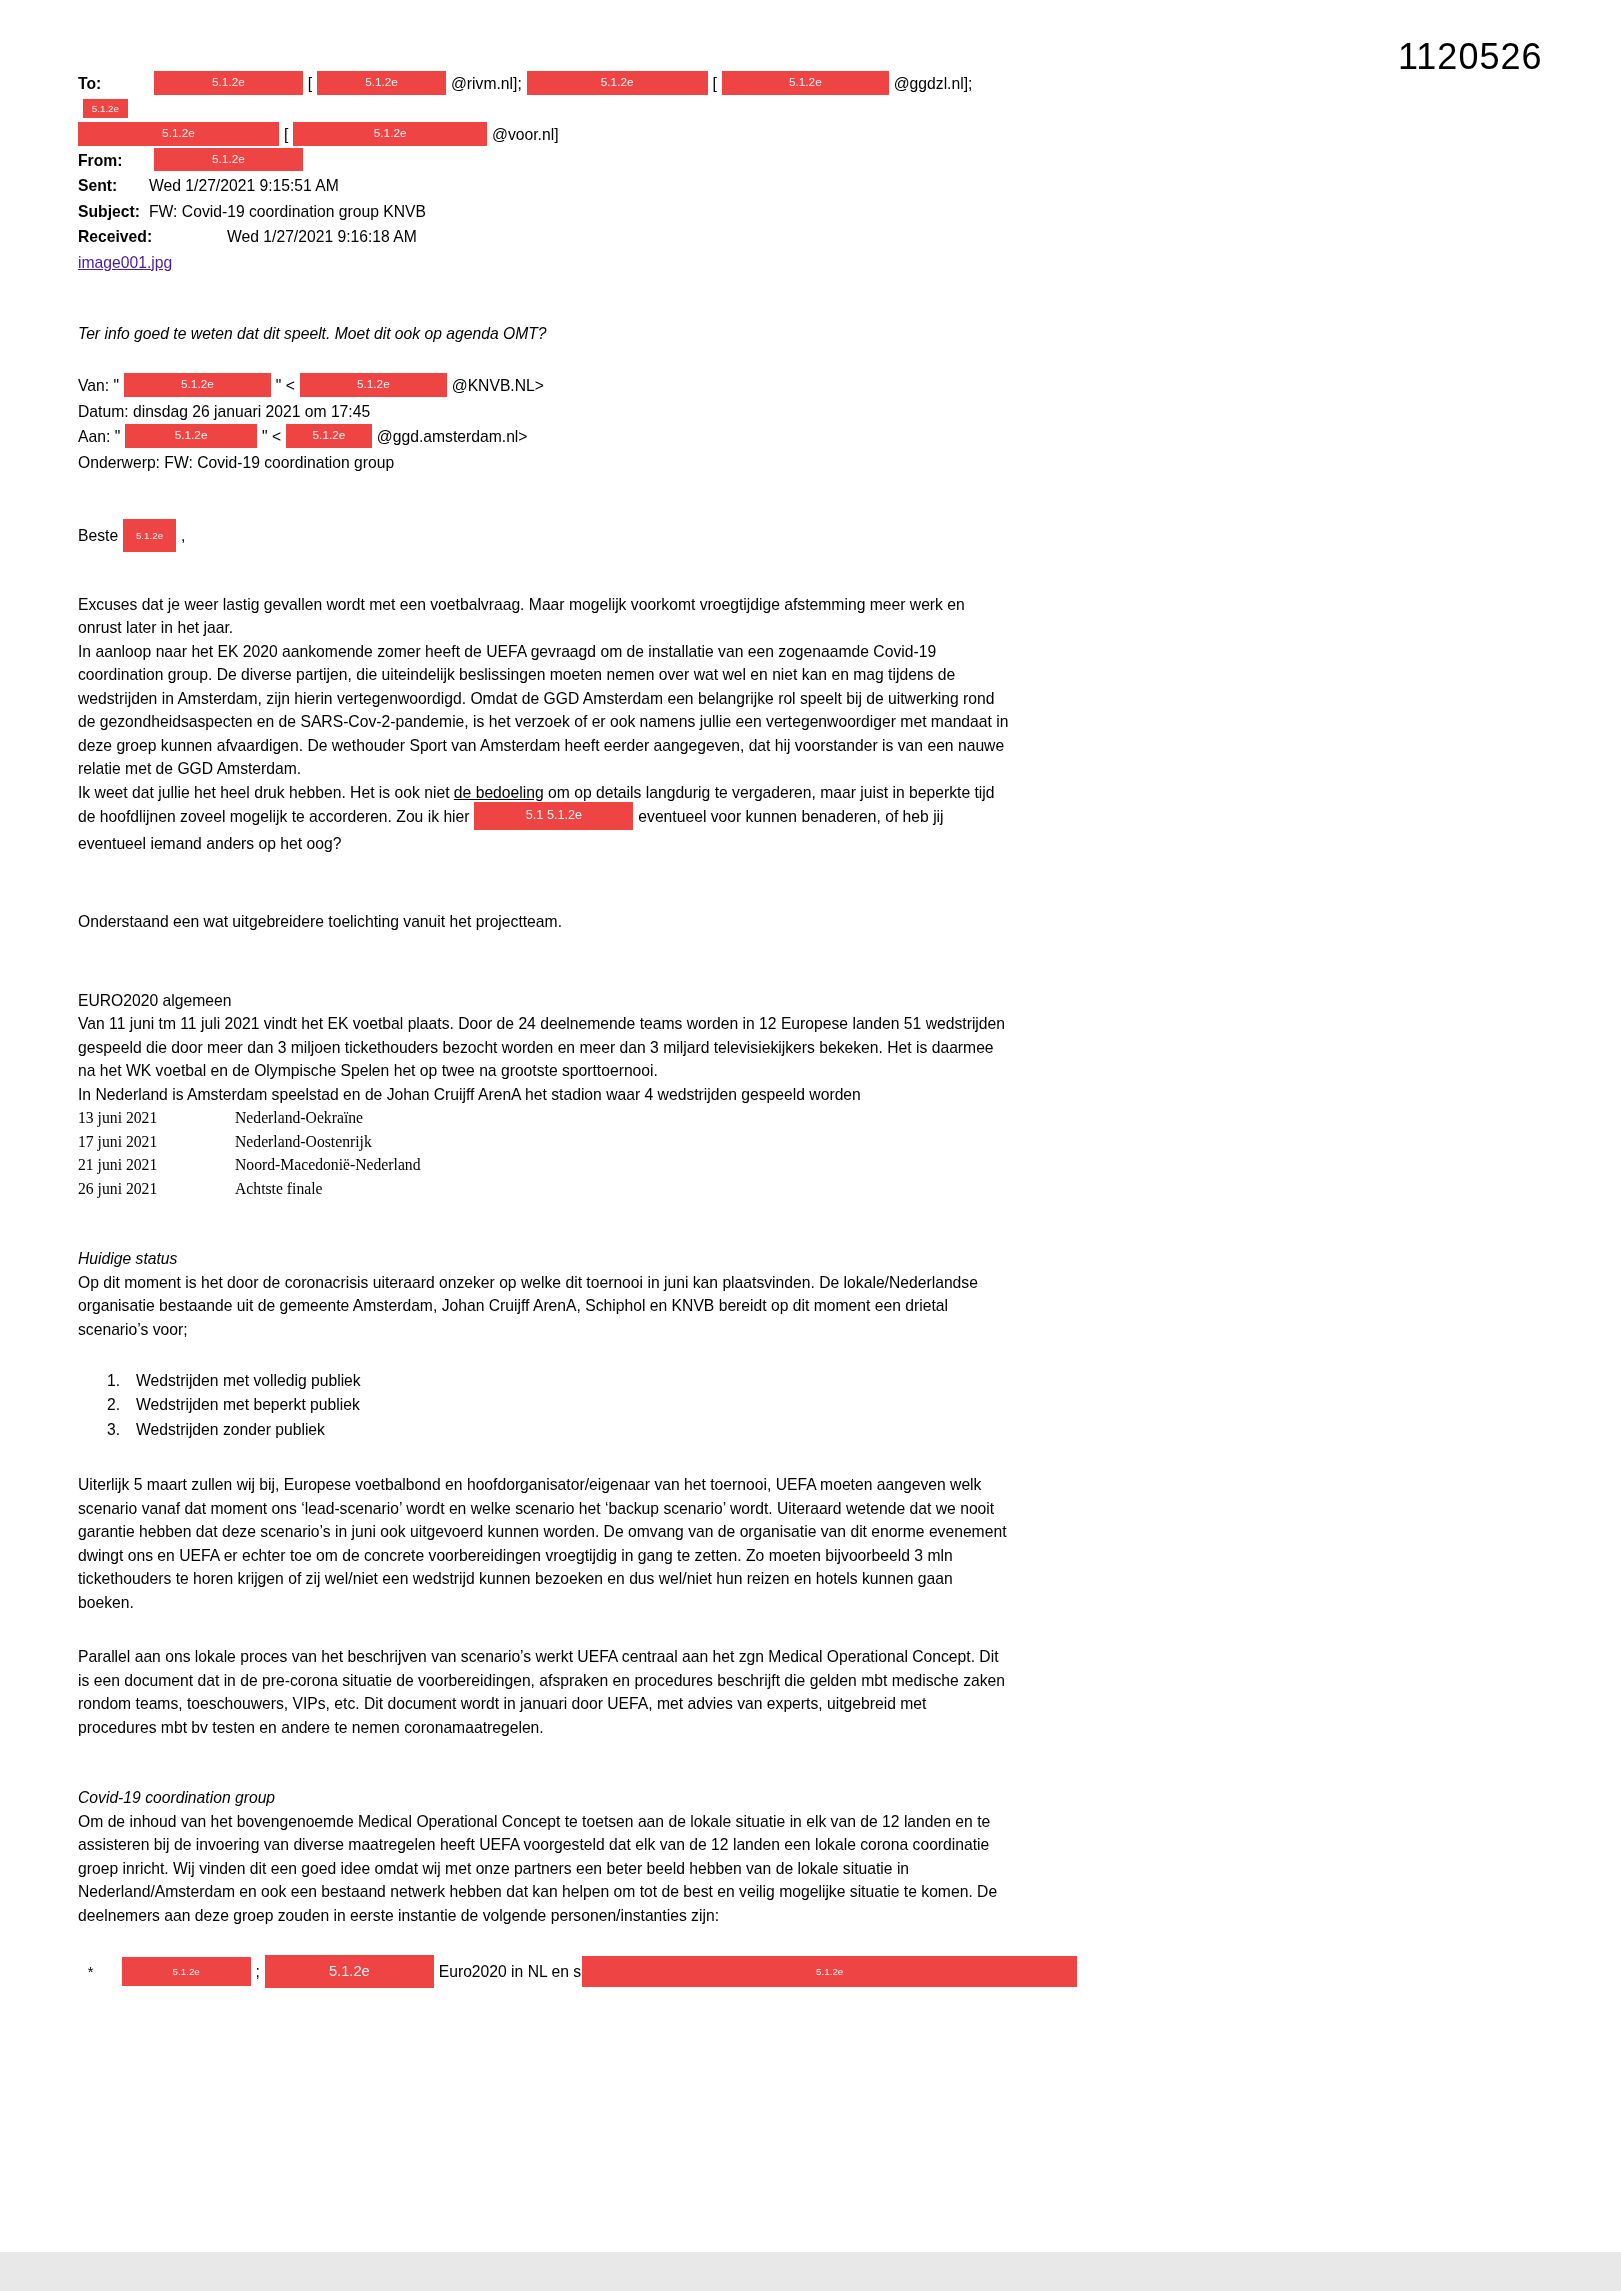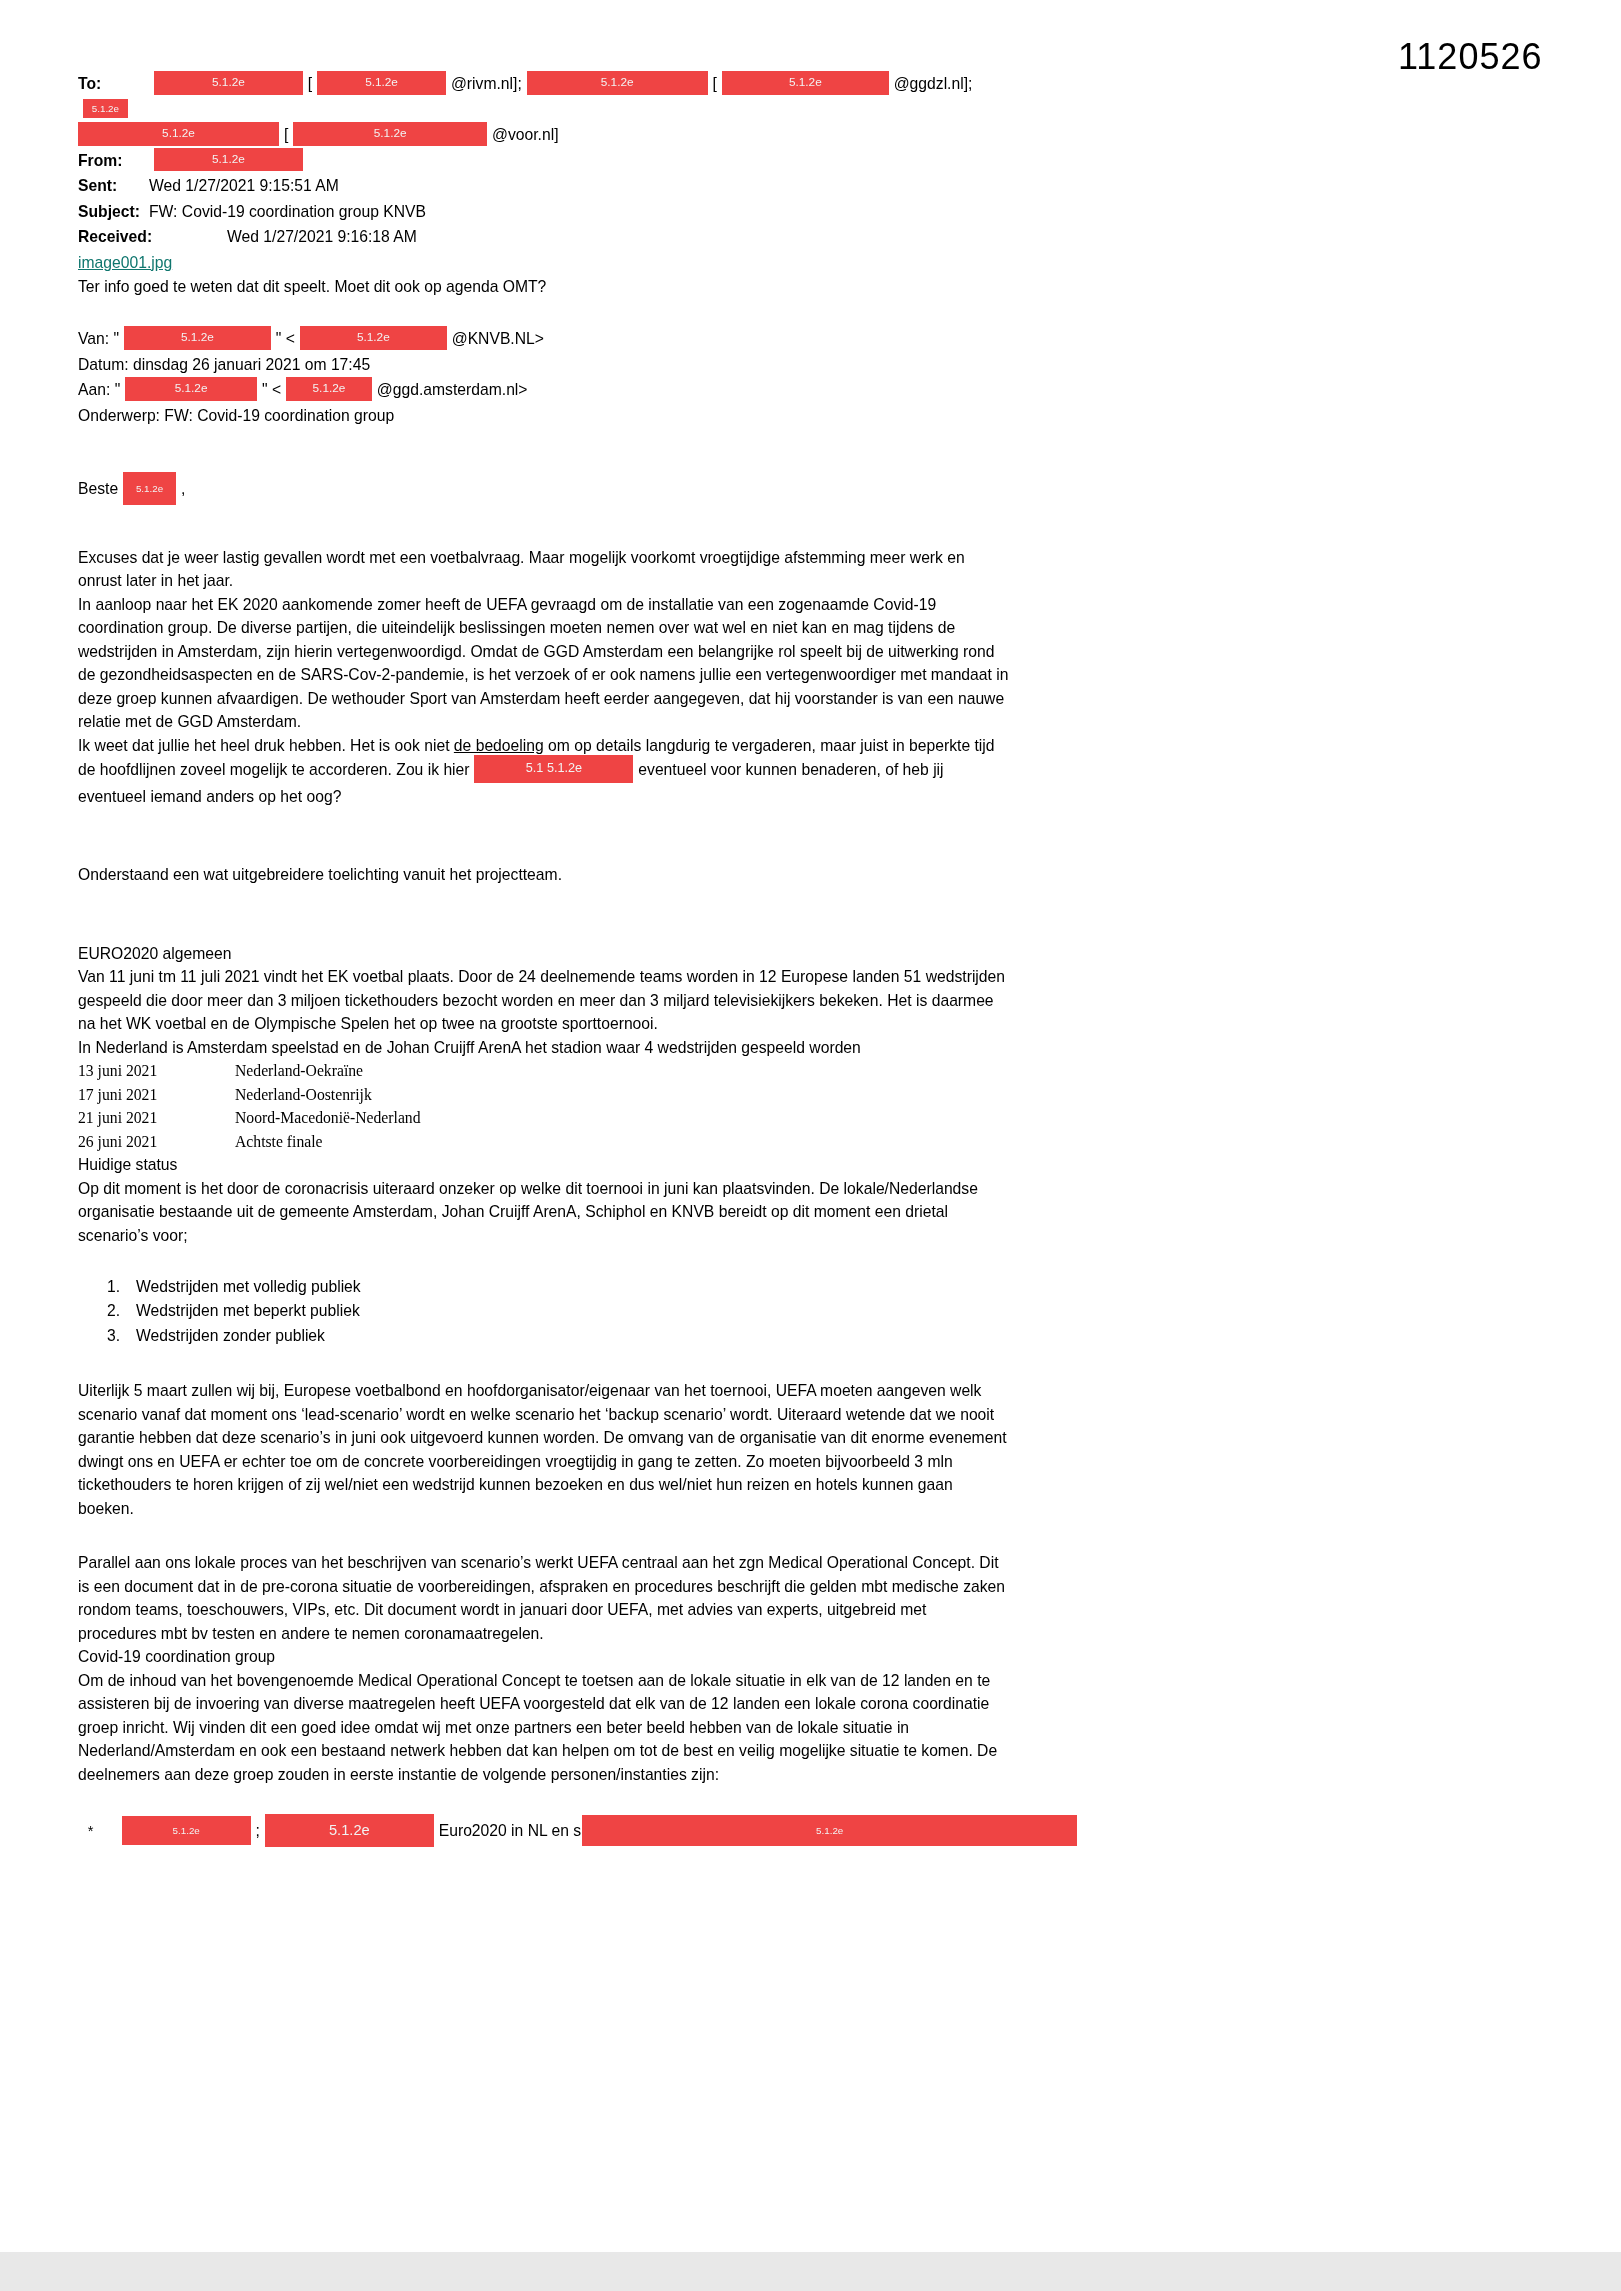--- a/index.html
+++ b/index.html
@@ -4,42 +4,42 @@
 <style>
   html,body{margin:0;padding:0;background:#e8e8e8;}
   .page{position:relative;width:1621px;height:2252px;background:#ffffff;overflow:hidden;
         font-family:"Liberation Sans", sans-serif;font-size:15.7px;line-height:23.5px;color:#000;}
   .docnum{position:absolute;top:37px;left:1398px;font-size:36px;line-height:39px;letter-spacing:1px;}
   .content{position:absolute;left:78px;top:71px;width:931px;}
 
   .hline{min-height:25.5px;line-height:25.5px;}
   .hlabel{font-weight:bold;display:inline-block;width:71px;}
   .hlabel.wide{width:149px;}
-  .attach{color:#0f766e;text-decoration:underline;cursor:pointer;}
+  .attach{color:#4c1d95;text-decoration:underline;cursor:pointer;}
 
   .redact{display:inline-block;background:#ef4444;color:#f2f2f2;font-size:11.8px;text-align:center;
           vertical-align:middle;height:23.5px;line-height:23.5px;margin:0 4.9px;position:relative;top:-2px;
           overflow:hidden;white-space:nowrap;}
   .redact.tight{margin-left:1px;}
 
   .para{margin:0;}
   .u{text-decoration:underline;}
 
   .fwd div{line-height:25.5px;}
   .greet{line-height:35px;}
 
   .sched-row{line-height:23.5px;font-family:Liberation Serif, serif;}
   .sched-date{display:inline-block;width:157px;}
 
   .scn-row{line-height:24.5px;padding-left:29px;}
   .scn-num{display:inline-block;width:29px;}
 
   .bullet-row{padding-left:9.8px;line-height:35px;white-space:nowrap;}
   .bullet-marker{display:inline-block;width:29px;font-size:14.7px;} .mt28{margin-top:27.4px;} .mt32{margin-top:31px;}
-  .mt40{margin-top:39px;} .mt44{margin-top:43px;} .mt48{} .mt56{margin-top:55px;}
+  .mt40{margin-top:39px;} .mt44{margin-top:43px;} .mt48{margin-top:47px;font-style:italic;} .mt56{margin-top:55px;}
 </style>
 </head>
 <body>
 
 <div class="page">
 
   <div class="docnum">1120526</div>
 
   <div class="content">
 

